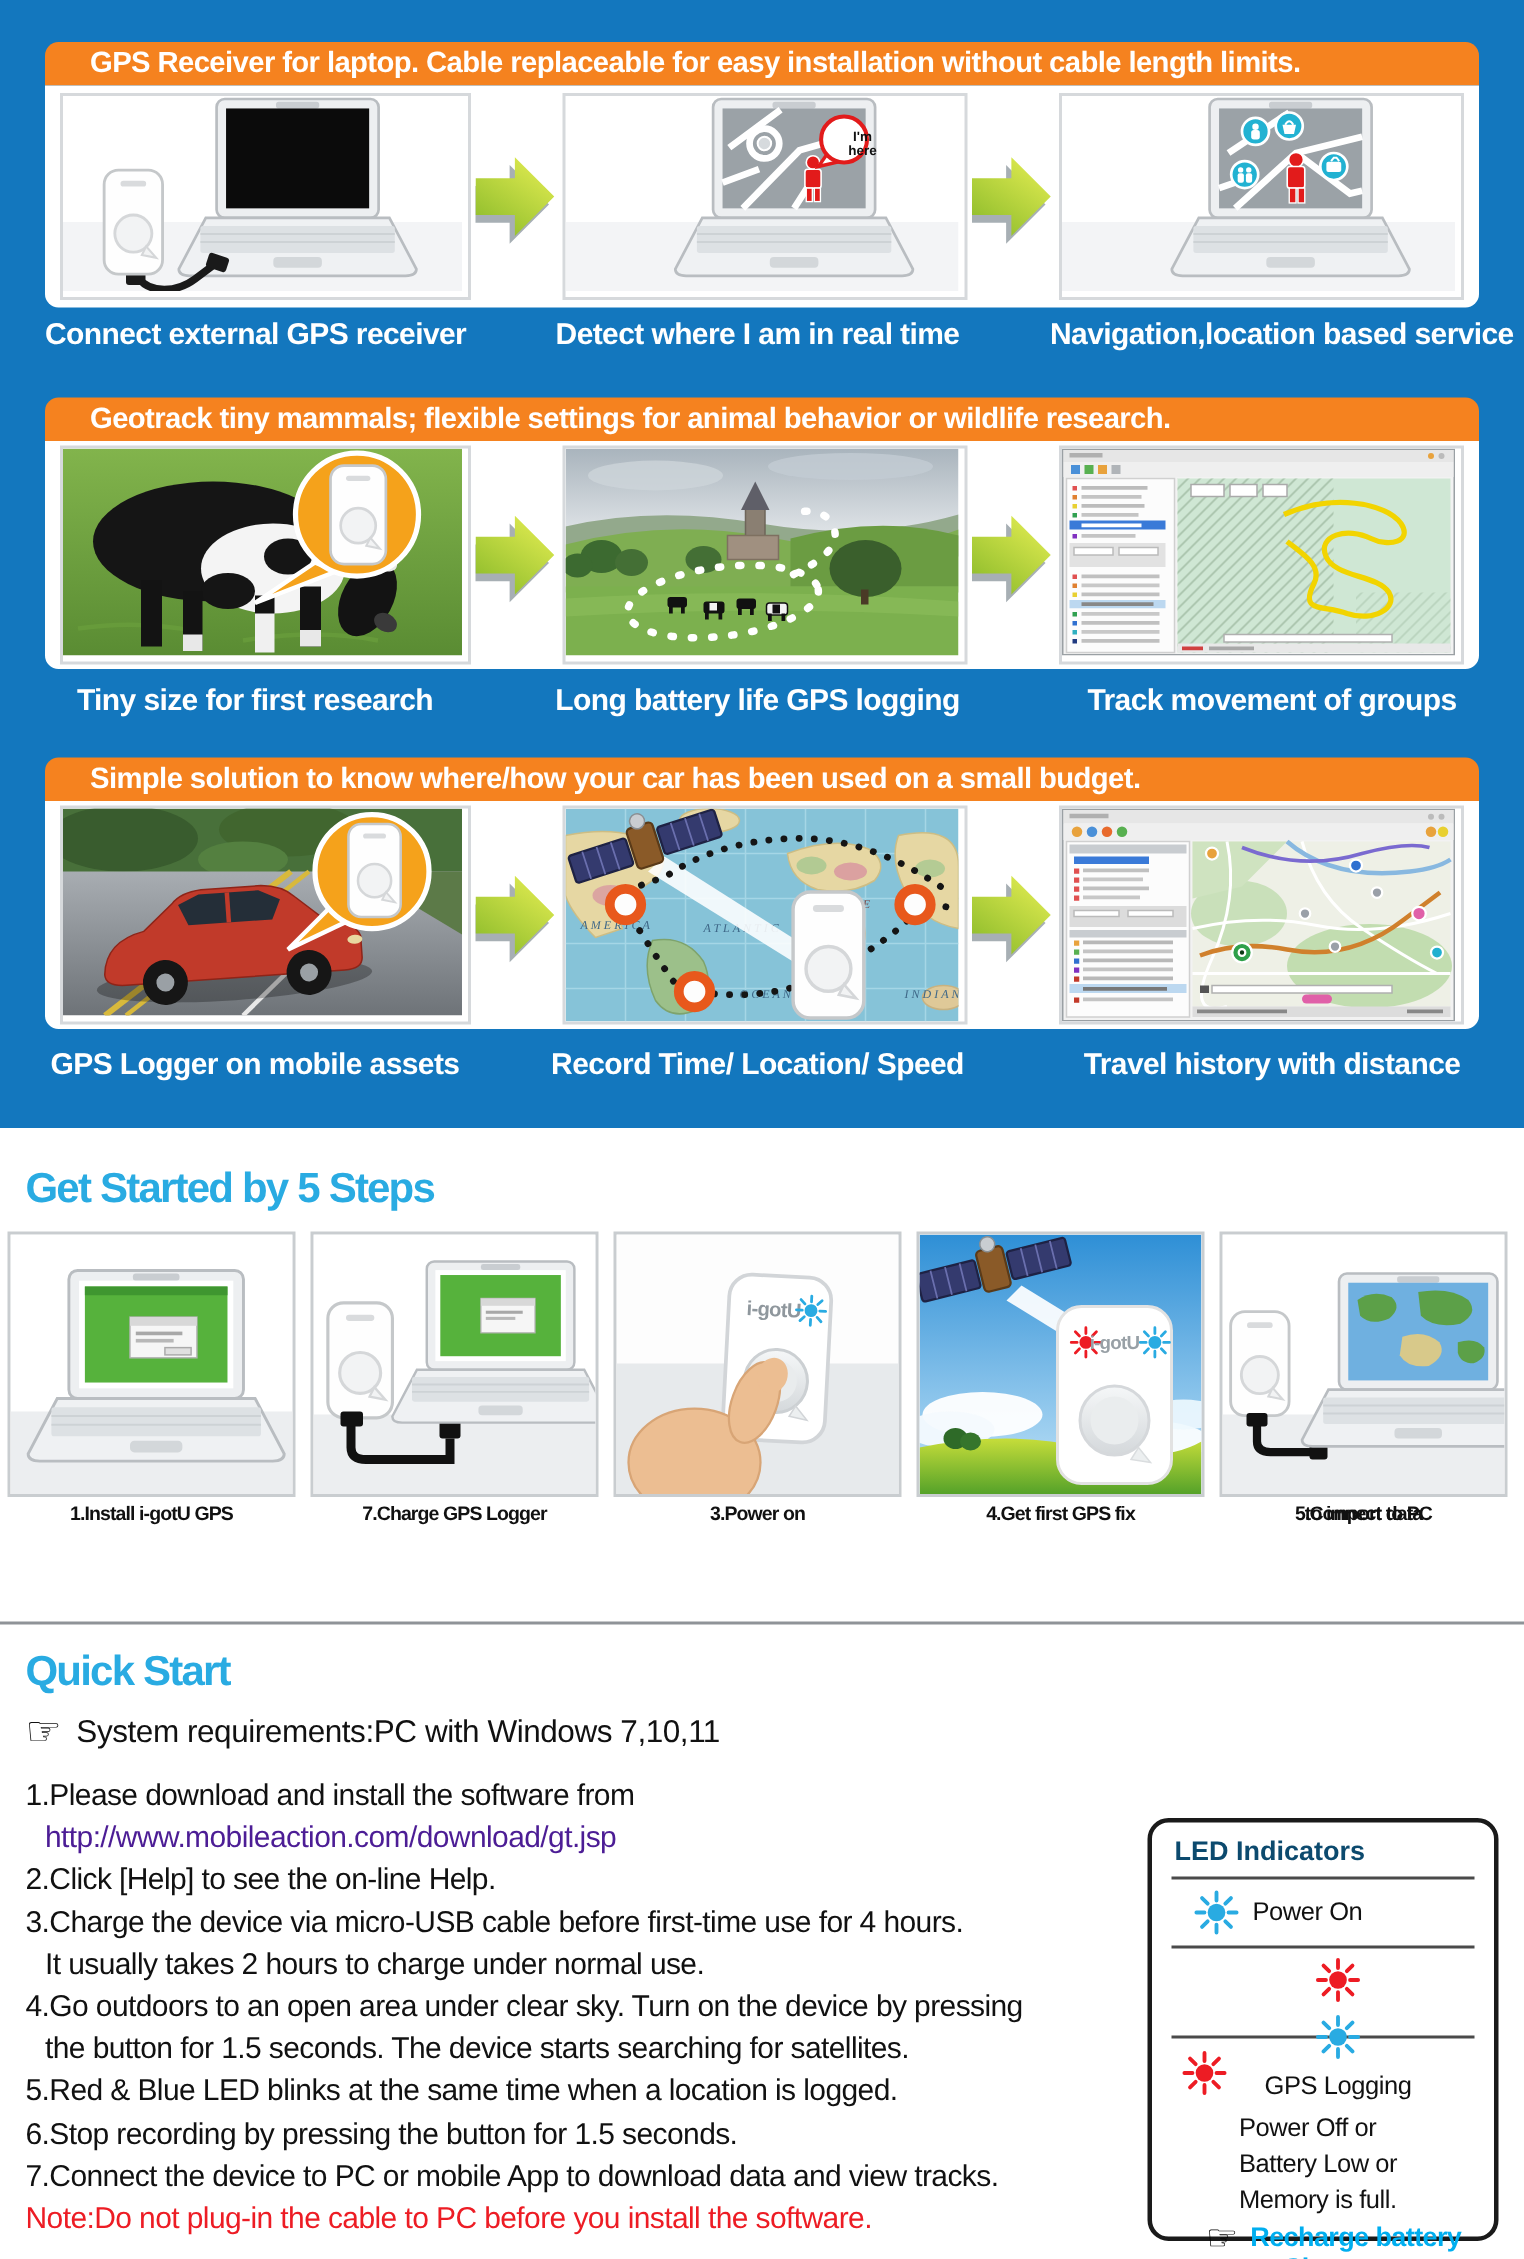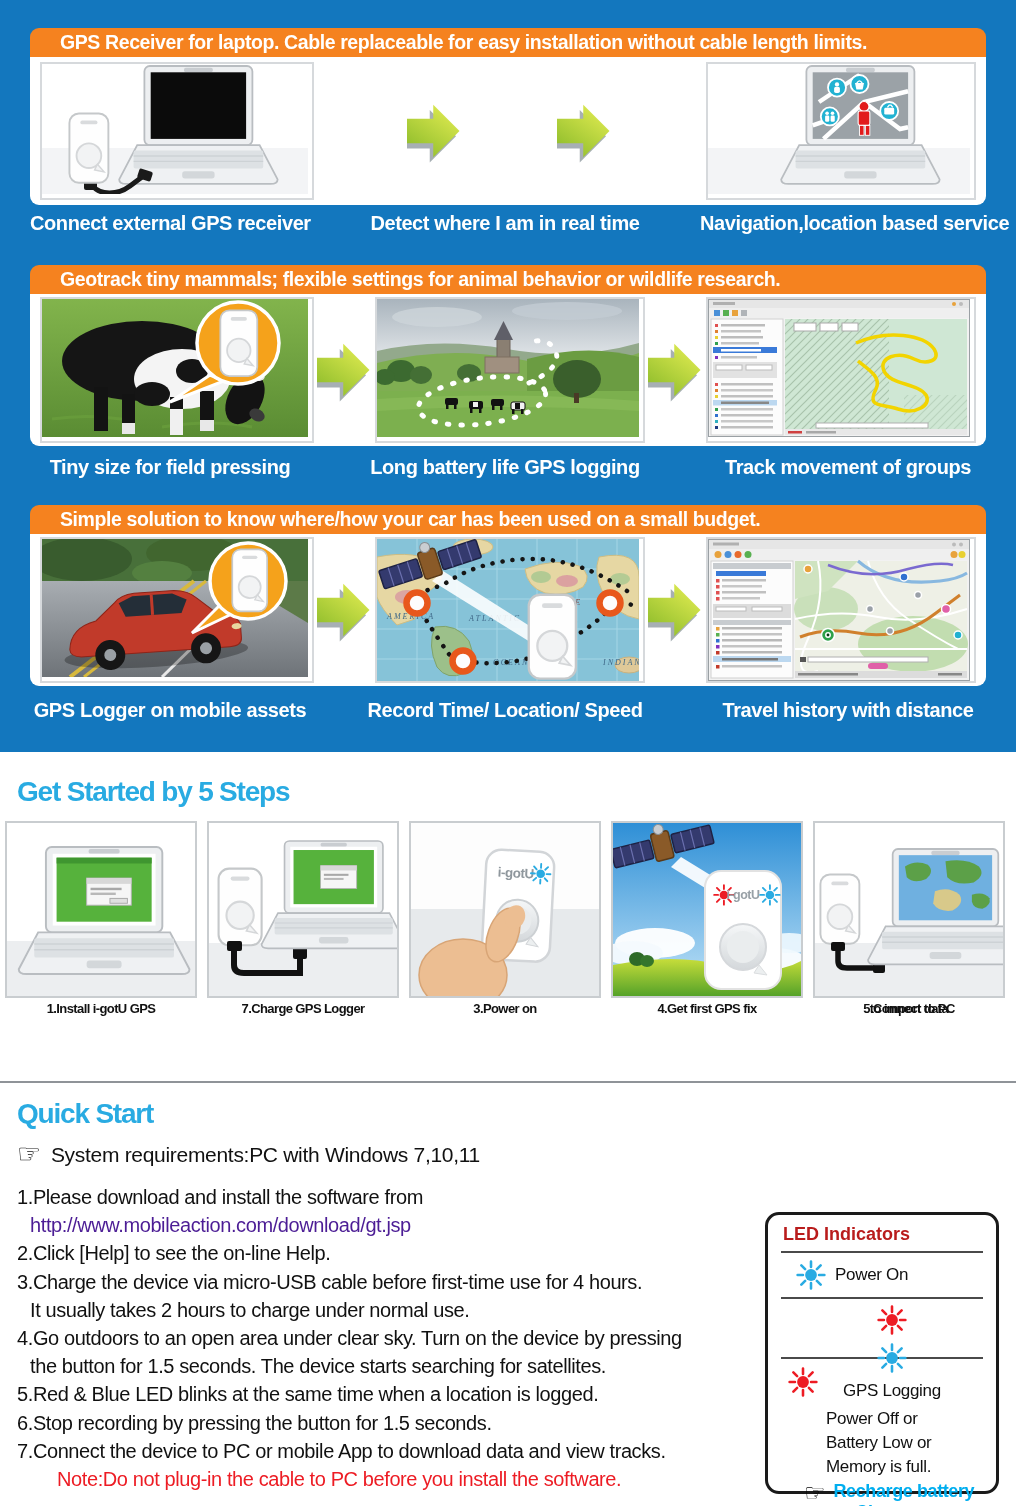--- a/index.html
+++ b/index.html
@@ -39,25 +39,25 @@
   .divider{position:absolute;left:0;top:1081px;width:1016px;height:2px;background:#8f9398;}
   .qs-title{position:absolute;left:17px;top:1098px;font-size:28px;font-weight:bold;
         color:#29ABE2;letter-spacing:-1.2px;}
   .sysreq{position:absolute;left:17px;top:1141px;font-size:21px;color:#111;display:flex;
         align-items:center;gap:10px;letter-spacing:-0.3px;}
   .handg{font-size:27px;line-height:27px;}
   .inst{position:absolute;left:17px;top:1183px;width:740px;font-size:20px;line-height:28.2px;
         color:#111;letter-spacing:-0.4px;white-space:nowrap;}
   .inst .cont{padding-left:13px;}
   .inst .link{padding-left:13px;color:#4c1d95;}
-  .inst .note{color:#ED1C24;margin-left:40px;}
+  .inst .note{color:#ED1C24;}
   
   .ledbox{position:absolute;left:765px;top:1212px;width:234px;height:282px;border:3px solid #1a1a1a;
         border-radius:14px;background:#fff;box-sizing:border-box;}
-  .ledbox .ltitle{margin:9px 0 0 15px;font-size:18px;font-weight:bold;color:#b91c1c;}
+  .ledbox .ltitle{margin:9px 0 0 15px;font-size:18px;font-weight:bold;color:#0c4a6e;}
   .ledbox hr{border:none;border-top:2px solid #4a4a4a;margin:6px 13px;}
   .ledrow{display:flex;align-items:center;font-size:17px;color:#111;letter-spacing:-0.3px;}
   .ledrow svg{flex:none;}
   .r1{padding-left:28px;gap:9px;height:32px;}
   .r2{padding-left:20px;gap:8px;height:38px;flex-direction:column;}
   .r3{padding-left:20px;gap:8px;align-items:flex-start;margin-top:8px;flex-direction:column;}
   .r3 .lines{line-height:24px;padding-top:2px;}
   .advice{display:flex;padding-left:36px;gap:8px;margin-top:2px;align-items:flex-start;}
   .advice .handg{font-size:24px;line-height:24px;}
   .advice .atext{color:#00AEEF;font-weight:bold;font-size:18px;line-height:21px;letter-spacing:-0.4px;}
@@ -152,20 +152,39 @@
           <rect x="96" y="106" width="14" height="10" rx="2" fill="#1a1a1a" transform="rotate(18 103 111)"></rect>
           <g transform="translate(26,48) scale(0.95)">
               <use href="#gDevice"></use>
             </g>
         </svg>
       </div>
       <svg class="arrow" width="56" height="74" viewBox="0 0 64 80">
         <use href="#arrowShape" fill="#5f6e77" opacity="0.55" transform="translate(-4,6)"></use>
         <use href="#arrowShape" fill="url(#gradArrow)"></use>
       </svg>
+      <div class="ibox" style="width:266px;height:134px">
+        <svg viewBox="0 0 262 130" width="262" height="130">
+          <rect x="0" y="84" width="262" height="46" fill="#f3f4f6"></rect>
+          <g transform="translate(66,2) scale(0.9)">
+            <use href="#gLaptop"></use>
+            <rect x="43" y="7" width="106" height="74" fill="#9ba2a7"></rect>
+            <path d="M48,36 L86,8 M58,81 L100,38 L149,24 M43,62 L70,52 M96,81 L112,56" stroke="#fff" stroke-width="5" fill="none"></path>
+            <circle cx="74" cy="33" r="11" fill="none" stroke="#fff" stroke-width="5"></circle>
+            <circle cx="74" cy="33" r="5" fill="#d6dadd" stroke="#fff" stroke-width="1.5"></circle>
+            <circle cx="110" cy="47" r="5" fill="#e21b1b" stroke="#fff" stroke-width="1.2"></circle>
+            <rect x="104" y="52" width="12" height="14" rx="2" fill="#e21b1b" stroke="#fff" stroke-width="1.2"></rect>
+            <rect x="105" y="66" width="4.5" height="10" fill="#e21b1b" stroke="#fff" stroke-width="1"></rect>
+            <rect x="111" y="66" width="4.5" height="10" fill="#e21b1b" stroke="#fff" stroke-width="1"></rect>
+            <path d="M121,40 l-7,10 l13,-3 z" fill="#fff" stroke="#e21b1b" stroke-width="2.5"></path>
+            <circle cx="133" cy="30" r="17" fill="#fff" stroke="#e21b1b" stroke-width="3"></circle>
+          </g>
+        </svg>
+        <div class="imhere">I'm here</div>
+      </div>
       <svg class="arrow" width="56" height="74" viewBox="0 0 64 80">
         <use href="#arrowShape" fill="#5f6e77" opacity="0.55" transform="translate(-4,6)"></use>
         <use href="#arrowShape" fill="url(#gradArrow)"></use>
       </svg>
       <div class="ibox" style="width:266px;height:134px">
         <svg viewBox="0 0 262 130" width="262" height="130">
           <rect x="0" y="84" width="262" height="46" fill="#f3f4f6"></rect>
           <g transform="translate(66,2) scale(0.9)">
             <use href="#gLaptop"></use>
             <rect x="43" y="7" width="106" height="74" fill="#9ba2a7"></rect>
@@ -334,21 +353,21 @@
           <rect x="134" y="24" width="16" height="8" fill="#fff" stroke="#aaa"></rect>
           <path d="M148,44 C180,30 216,36 226,50 C234,62 218,66 206,60 C190,52 170,58 176,72 C182,86 210,84 218,96 C224,106 208,116 190,110 C174,104 158,110 168,90 C174,78 160,70 150,62" stroke="#f2d400" stroke-width="3.5" fill="none" stroke-linejoin="round"></path>
           <rect x="108" y="124" width="112" height="5" fill="#fff" stroke="#b0b0b0"></rect>
           <rect x="77" y="130" width="182" height="6" fill="#e8e8e8"></rect>
           <rect x="80" y="132" width="14" height="2.5" fill="#d04040"></rect>
             <rect x="98" y="132" width="30" height="2.5" fill="#a8a8a8"></rect>
         </svg>
       </div>
     </div>
     <div class="caprow" style="top:456px">
-      <span class="cap1">Tiny size for field pressing</span>
+      <span class="cap1">Tiny size for first research</span>
       <span class="cap2">Long battery life GPS logging</span>
       <span class="cap3">Track movement of groups</span>
     </div>
 
     <div class="obar" style="top:505px">
       <span>Simple solution to know where/how your car has been used on a small budget.</span>
     </div>
     <div class="wpanel" style="top:534px;height:152px">
       <div class="ibox" style="width:270px;height:142px">
         <svg viewBox="0 0 266 138" width="266" height="138">

